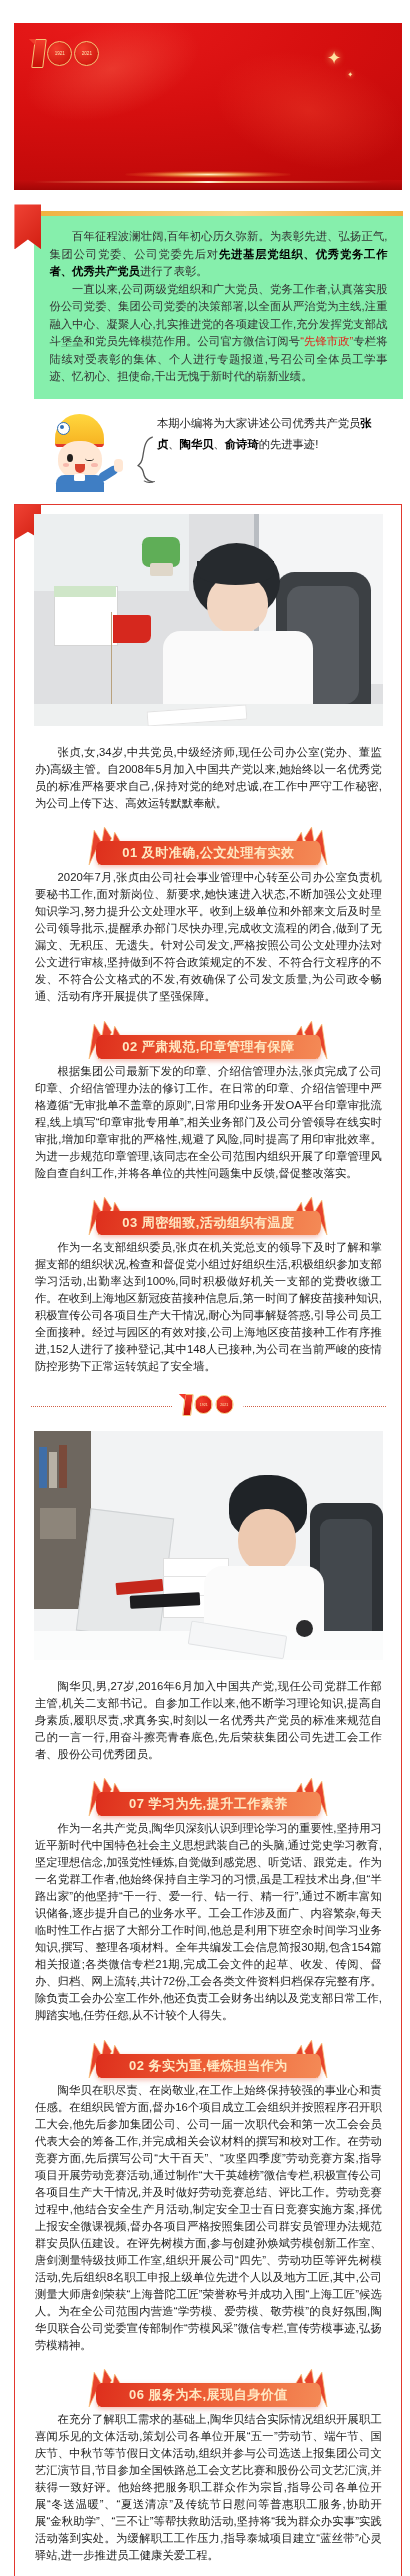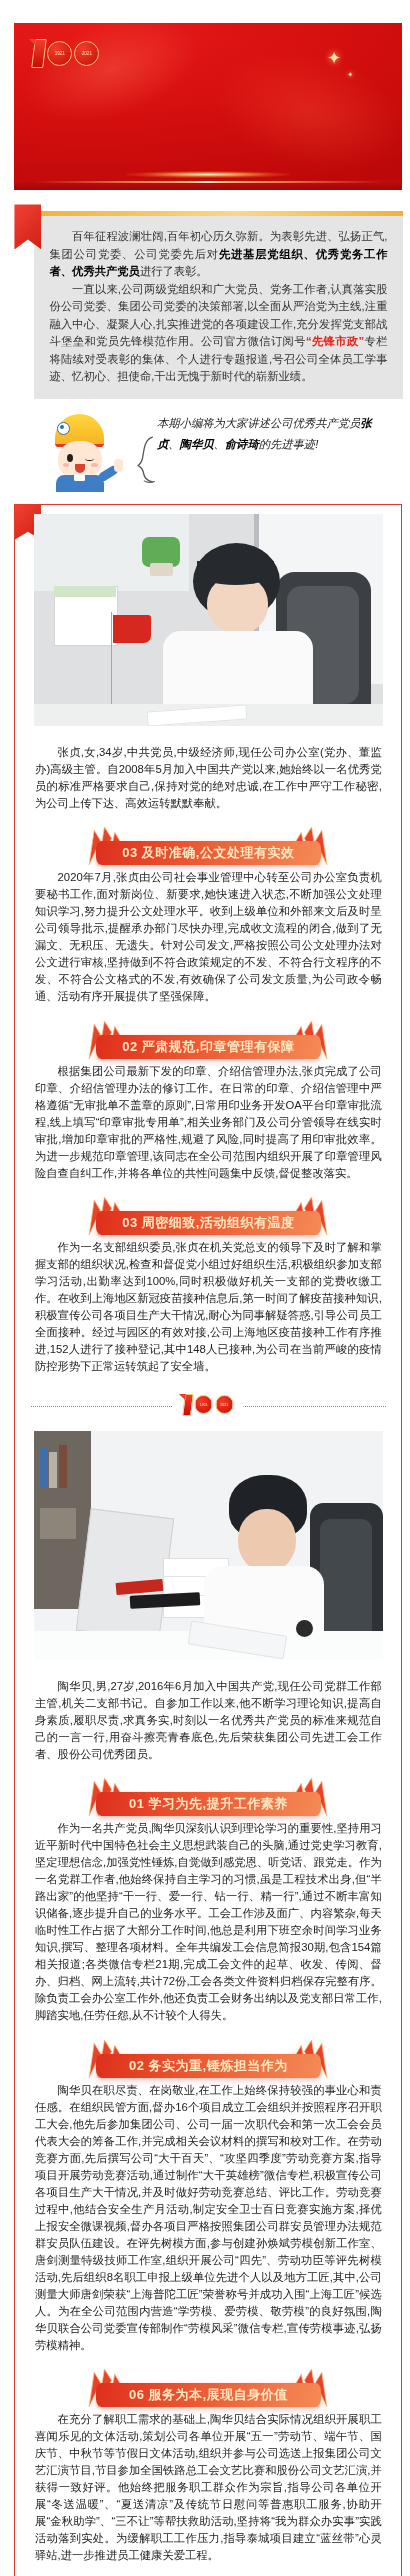--- a/index.html
+++ b/index.html
@@ -40,33 +40,33 @@
   .logo-ring{width:23px;height:23px;border-radius:50%;border:1.5px solid #f3c577;
     background:radial-gradient(circle at 35% 30%, #f23c2c, #c70f06);display:flex;align-items:center;justify-content:center;}
   .logo-ring span{color:#ffe3ae;font-size:4.6px;letter-spacing:0;}
   .logo100.mini .logo-one{width:7.2px;height:19.6px;}
   .logo100.mini .logo-ring{width:16.5px;height:16.5px;border-width:1px;}
   .logo100.mini .logo-ring span{font-size:3.6px;}
 
   
   .intro{position:relative;width:369px;margin:20.6px 0 0 34px;}
   .intro-goldbar{height:5.2px;background:linear-gradient(90deg,#f0b13f,#f8d887 55%,#f0b13f);}
-  .intro-body{background:#e5e5e5;padding:12.4px 15.5px 13.4px 15.5px;font-size:11.3px;line-height:17.5px;
+  .intro-body{background:#86efac;padding:12.4px 15.5px 13.4px 15.5px;font-size:11.3px;line-height:17.5px;
     color:#333;text-align:justify;}
   .intro-body p{margin:0;text-indent:2em;}
   .bookmark{position:absolute;width:27px;background:linear-gradient(135deg,#f04335,#d21f12);
     clip-path:polygon(0 0,100% 0,100% 100%,50% 78%,0 100%);}
   .bookmark.intro-mark{left:-19.6px;top:-6.2px;height:45px;}
 
   .seg-n{}
   .seg-b{font-weight:bold;color:#000;}
-  .seg-rb{font-weight:bold;color:#e0251b;margin-top:33px;}
-
-  
-  .bubble-row{position:relative;height:81px;margin:11.3px 0 0 34px;font-style:italic;}
+  .seg-rb{font-weight:normal;color:#e0251b;margin-top:33px;}
+
+  
+  .bubble-row{position:relative;height:81px;margin:11.3px 0 0 34px;}
   .bubble-text{position:absolute;left:123px;top:3.1px;width:233px;font-size:11.3px;line-height:20.6px;color:#222;text-align:left;}
   .brace{position:absolute;left:103px;top:25px;}
   .mascot{position:absolute;left:3.1px;top:4.1px;width:88px;height:77px;}
   .m-helmet{position:absolute;left:17.5px;top:0;width:49px;height:30px;border-radius:26px 26px 4.1px 4.1px;
     background:linear-gradient(180deg,#ffd73e,#f7b423);border-bottom:3.1px solid #e23a2a;}
   .m-badge{position:absolute;left:19.6px;top:7.2px;width:11.3px;height:11.3px;border-radius:50%;background:#fff;border:1px solid #2f6fb8;}
   .m-badge::before{content:"";position:absolute;left:2.6px;top:2.6px;width:4.1px;height:4.1px;border-radius:50%;background:#2f6fb8;}
   .m-face{position:absolute;left:20.6px;top:27px;width:44px;height:38px;border-radius:46%;background:#ffe7d4;}
   .m-eye-open{position:absolute;left:9.3px;top:12.4px;width:6.2px;height:8.2px;border-radius:50%;background:#23201d;}
   .m-eye-wink{position:absolute;right:8.2px;top:13.4px;width:8.2px;height:5.2px;border-bottom:1.5px solid #23201d;border-radius:50%;}
@@ -191,21 +191,21 @@
         <polygon points="10,74 20,6 32,26" fill="#e8432d" stroke="#f6bf77" stroke-width="1.5"></polygon>
         <polygon points="28,74 40,0 54,22" fill="#e8432d" stroke="#f6bf77" stroke-width="1.5"></polygon>
         <polygon points="48,74 60,10 72,30" fill="#e8432d" stroke="#f6bf77" stroke-width="1.5"></polygon>
       </svg>
       <svg class="flags right" viewBox="0 0 92 74">
         <polygon points="10,74 20,6 32,26" fill="#e8432d" stroke="#f6bf77" stroke-width="1.5"></polygon>
         <polygon points="28,74 40,0 54,22" fill="#e8432d" stroke="#f6bf77" stroke-width="1.5"></polygon>
         <polygon points="48,74 60,10 72,30" fill="#e8432d" stroke="#f6bf77" stroke-width="1.5"></polygon>
       </svg>
       <div class="sec-bar"></div>
-      <div class="sec-title">03 及时准确,公文处理有实效</div>
+      <div class="sec-title">01 及时准确,公文处理有实效</div>
     </div>
     <p class="para">2020年7月,张贞由公司社会事业管理中心转至公司办公室负责机要秘书工作,面对新岗位、新要求,她快速进入状态,不断加强公文处理知识学习,努力提升公文处理水平。收到上级单位和外部来文后及时呈公司领导批示,提醒承办部门尽快办理,完成收文流程的闭合,做到了无漏文、无积压、无遗失。针对公司发文,严格按照公司公文处理办法对公文进行审核,坚持做到不符合政策规定的不发、不符合行文程序的不发、不符合公文格式的不发,有效确保了公司发文质量,为公司政令畅通、活动有序开展提供了坚强保障。</p>
 
     <div class="sec-banner">
       <svg class="flags left" viewBox="0 0 92 74">
         <polygon points="10,74 20,6 32,26" fill="#e8432d" stroke="#f6bf77" stroke-width="1.5"></polygon>
         <polygon points="28,74 40,0 54,22" fill="#e8432d" stroke="#f6bf77" stroke-width="1.5"></polygon>
         <polygon points="48,74 60,10 72,30" fill="#e8432d" stroke="#f6bf77" stroke-width="1.5"></polygon>
       </svg>
       <svg class="flags right" viewBox="0 0 92 74">
@@ -279,21 +279,21 @@
         <polygon points="10,74 20,6 32,26" fill="#e8432d" stroke="#f6bf77" stroke-width="1.5"></polygon>
         <polygon points="28,74 40,0 54,22" fill="#e8432d" stroke="#f6bf77" stroke-width="1.5"></polygon>
         <polygon points="48,74 60,10 72,30" fill="#e8432d" stroke="#f6bf77" stroke-width="1.5"></polygon>
       </svg>
       <svg class="flags right" viewBox="0 0 92 74">
         <polygon points="10,74 20,6 32,26" fill="#e8432d" stroke="#f6bf77" stroke-width="1.5"></polygon>
         <polygon points="28,74 40,0 54,22" fill="#e8432d" stroke="#f6bf77" stroke-width="1.5"></polygon>
         <polygon points="48,74 60,10 72,30" fill="#e8432d" stroke="#f6bf77" stroke-width="1.5"></polygon>
       </svg>
       <div class="sec-bar"></div>
-      <div class="sec-title">01 学习为先,提升工作素养</div>
+      <div class="sec-title">07 学习为先,提升工作素养</div>
     </div>
     <p class="para">作为一名共产党员,陶华贝深刻认识到理论学习的重要性,坚持用习近平新时代中国特色社会主义思想武装自己的头脑,通过党史学习教育,坚定理想信念,加强党性锤炼,自觉做到感党恩、听党话、跟党走。作为一名党群工作者,他始终保持自主学习的习惯,虽是工程技术出身,但“半路出家”的他坚持“干一行、爱一行、钻一行、精一行”,通过不断丰富知识储备,逐步提升自己的业务水平。工会工作涉及面广、内容繁杂,每天临时性工作占据了大部分工作时间,他总是利用下班空余时间学习业务知识,撰写、整理各项材料。全年共编发工会信息简报30期,包含154篇相关报道;各类微信专栏21期,完成工会文件的起草、收发、传阅、督办、归档、网上流转,共计72份,工会各类文件资料归档保存完整有序。除负责工会办公室工作外,他还负责工会财务出纳以及党支部日常工作,脚踏实地,任劳任怨,从不计较个人得失。</p>
 
     <div class="sec-banner">
       <svg class="flags left" viewBox="0 0 92 74">
         <polygon points="10,74 20,6 32,26" fill="#e8432d" stroke="#f6bf77" stroke-width="1.5"></polygon>
         <polygon points="28,74 40,0 54,22" fill="#e8432d" stroke="#f6bf77" stroke-width="1.5"></polygon>
         <polygon points="48,74 60,10 72,30" fill="#e8432d" stroke="#f6bf77" stroke-width="1.5"></polygon>
       </svg>
       <svg class="flags right" viewBox="0 0 92 74">

